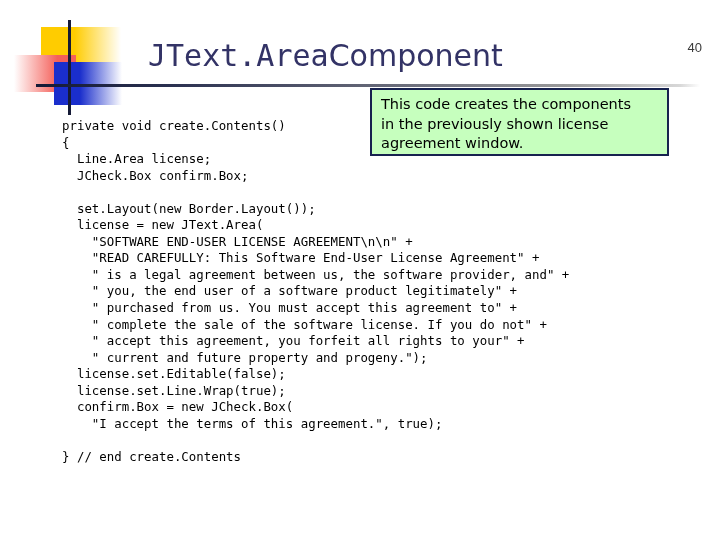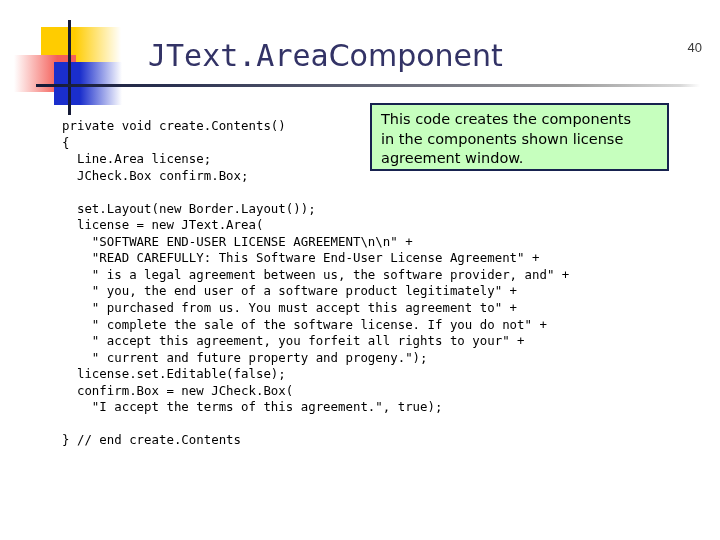--- a/index.html
+++ b/index.html
@@ -99,21 +99,21 @@
     top: 40px;
     font-family: "Liberation Sans", sans-serif;
     font-size: 13px;
     color: #3b3b3b;
   }
 
   
   #callout {
     position: absolute;
     left: 370px;
-    top: 103px;
+    top: 88px;
     width: 299px;
     height: 68px;
     background: #c6ffbe;
     border: 2px solid #17224f;
     box-sizing: border-box;
     padding: 5px 20px 4px 9px;
   }
   #callout .line {
     font-family: "DejaVu Sans", "Liberation Sans", sans-serif;
     font-size: 14.5px;
@@ -151,40 +151,41 @@
   <div class="deco deco-blue"></div>
   <div class="deco deco-vrule"></div>
   <div class="deco deco-hrule"></div>
 
   <div id="title"><span class="t-mono">JText.Area</span><span class="t-sans">Component</span></div>
 
   <div id="page-number">40</div>
 
   <div id="callout">
     <div class="line">This code creates the components</div>
-    <div class="line">in the components shown license</div>
+    <div class="line">in the previously shown license</div>
     <div class="line">agreement window.</div>
   </div>
 
   <div id="code">
     <div class="cline">private void create.Contents()</div>
     <div class="cline">{</div>
     <div class="cline">  Line.Area license;</div>
     <div class="cline">  JCheck.Box confirm.Box;</div>
     <div class="cline blank"></div>
     <div class="cline">  set.Layout(new Border.Layout());</div>
     <div class="cline">  license = new JText.Area(</div>
     <div class="cline">    "SOFTWARE END-USER LICENSE AGREEMENT\n\n" +</div>
     <div class="cline">    "READ CAREFULLY: This Software End-User License Agreement" +</div>
     <div class="cline">    " is a legal agreement between us, the software provider, and" +</div>
     <div class="cline">    " you, the end user of a software product legitimately" +</div>
     <div class="cline">    " purchased from us. You must accept this agreement to" +</div>
     <div class="cline">    " complete the sale of the software license. If you do not" +</div>
     <div class="cline">    " accept this agreement, you forfeit all rights to your" +</div>
     <div class="cline">    " current and future property and progeny.");</div>
     <div class="cline">  license.set.Editable(false);</div>
+    <div class="cline">  license.set.Line.Wrap(true);</div>
     <div class="cline">  confirm.Box = new JCheck.Box(</div>
     <div class="cline">    "I accept the terms of this agreement.", true);</div>
     <div class="cline blank"></div>
     <div class="cline">} // end create.Contents</div>
   </div>
 
 </div>
 
 </body></html>

